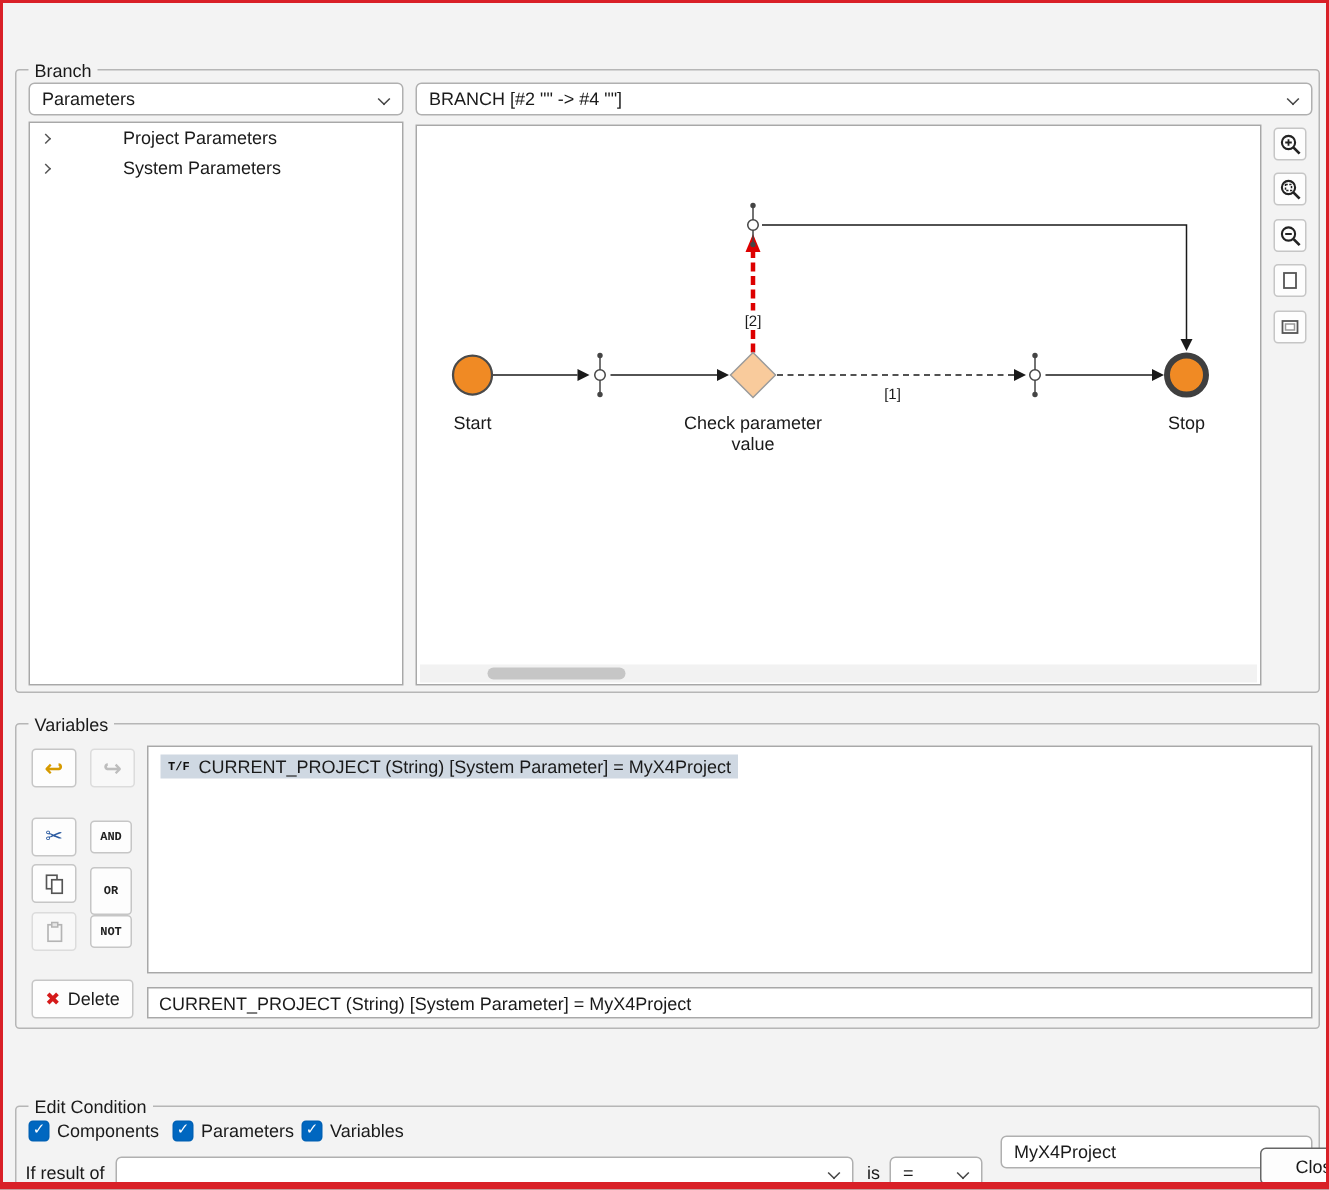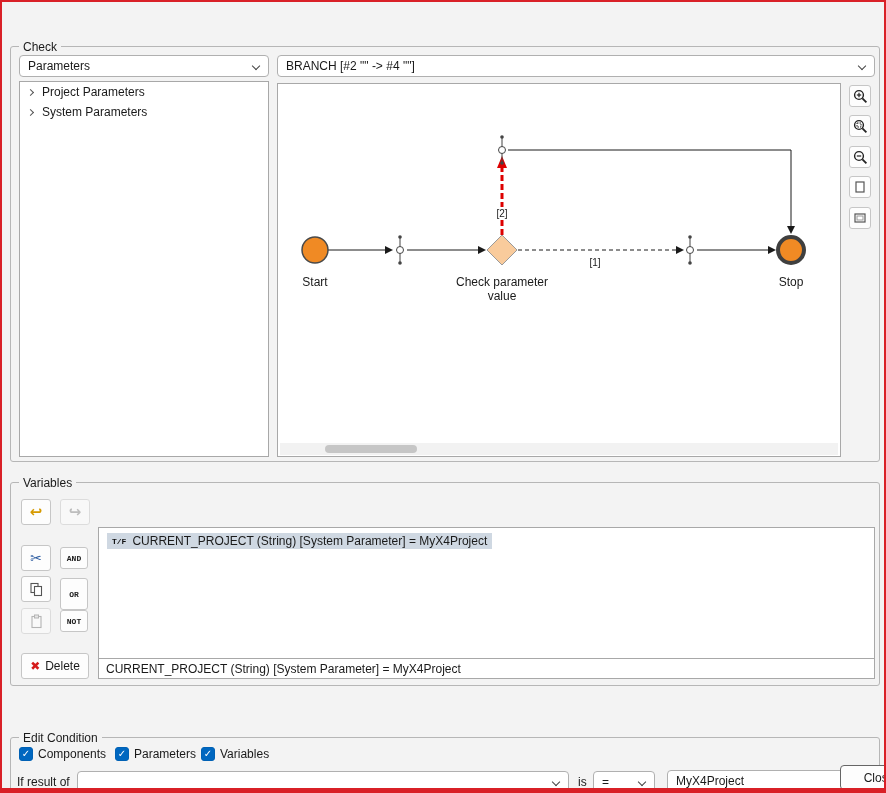--- a/index.html
+++ b/index.html
@@ -28,21 +28,21 @@
   
   .dd { position:absolute; height:22px; background:#fff; border:1px solid #b0b0b0; border-radius:4px;
         display:flex; align-items:center; padding:0 26px 0 8px; font-size:12px; cursor:default; white-space:nowrap; overflow:hidden; }
   .dd .chev { position:absolute; right:9px; top:7px; width:6px; height:6px;
               border-right:1.4px solid #444; border-bottom:1.4px solid #444; transform:rotate(45deg); }
   .txt-input { position:absolute; height:22px; background:#fff; border:1px solid #b0b0b0; border-radius:4px;
                font-size:12px; padding:0 8px; font-family:"Liberation Sans","DejaVu Sans",sans-serif; color:#1a1a1a; }
 
   
   .tree { position:absolute; background:#fff; border:1px solid #a8a8a8; overflow:hidden; }
-  .tree-item { display:flex; align-items:center; padding:3px 4px 3px 8px; font-size:12px; }
+  .tree-item { display:flex; align-items:center; padding:3px 4px 3px 8px; font-size:12px;gap:40px; }
   .tchev { width:5px; height:5px; border-right:1.4px solid #555; border-bottom:1.4px solid #555;
            transform:rotate(-45deg); display:inline-block; margin-right:9px; flex:none; }
 
   .canvas { position:absolute; background:#fff; border:1px solid #a8a8a8; }
   .hscroll { position:absolute; left:2px; right:2px; bottom:1px; height:12px; background:#f2f2f2; }
   .hthumb { position:absolute; left:45px; top:2px; width:92px; height:8px; background:#c6c6c6; border-radius:4px; }
 
   .tbtn { position:absolute; background:#fdfdfd; border:1px solid #c6c6c6; border-radius:3px;
           display:flex; align-items:center; justify-content:center; cursor:default; }
   .tbtn.disabled { opacity:.5; }
@@ -73,21 +73,21 @@
 
   svg text { font-family:"Liberation Sans","DejaVu Sans",sans-serif; }
 </style>
 </head>
 <body>
 
 <div class="window">
 
 
   <div class="gb" style="left:8px; top:44px; width:870px; height:416px;">
-    <span class="gb-label">Check</span>
+    <span class="gb-label">Branch</span>
 
     <div class="dd" style="left:8px; top:8px; width:250px;">
       <span>Parameters</span>
       <span class="chev"></span>
     </div>
 
     <div class="tree" style="left:8px; top:34px; width:250px; height:376px;">
       <div class="tree-item">
         <span class="tchev"></span>
         <span>Project Parameters</span>
@@ -233,21 +233,21 @@
     </div>
     <div class="tbtn logic-btn" style="left:49px; top:127px; width:28px; height:22px;">
       <span>NOT</span>
     </div>
 
     <div class="tbtn del-btn" style="left:10px; top:170px; width:68px; height:26px;">
       <span class="del-x">✖</span>
       <span>Delete</span>
     </div>
 
-    <div class="cond-list" style="left:87px; top:14px; width:777px; height:152px;margin-top:30px;">
+    <div class="cond-list" style="left:87px; top:14px; width:777px; height:152px;">
       <div class="cond-row">
         <span class="badge">T/F</span>
         <span>CURRENT_PROJECT (String) [System Parameter] = MyX4Project</span>
       </div>
     </div>
 
     <div class="expr" style="left:87px; top:175px; width:777px; height:21px;">
       <span>CURRENT_PROJECT (String) [System Parameter] = MyX4Project</span>
     </div>
   </div>
@@ -274,20 +274,20 @@
       <span class="chev"></span>
     </div>
 
     <span class="lbl" style="left:567px; top:37px;">is</span>
 
     <div class="dd" style="left:582px; top:33px; width:62px;">
       <span>=</span>
       <span class="chev"></span>
     </div>
 
-    <input class="txt-input" style="left: 656px; top: 32px; width: 208px;" value="MyX4Project">
+    <input class="txt-input" style="left: 656px; top: 19px; width: 208px;" value="MyX4Project">
   </div>
 
   <div class="close-btn">
     <span>Close</span>
   </div>
 
 </div>
 
 </body></html>

